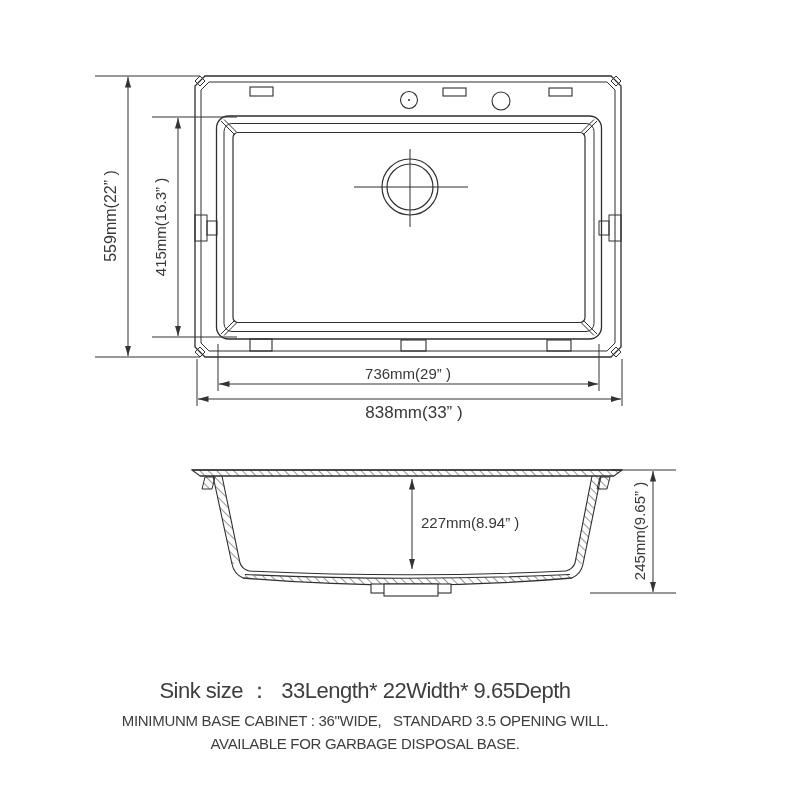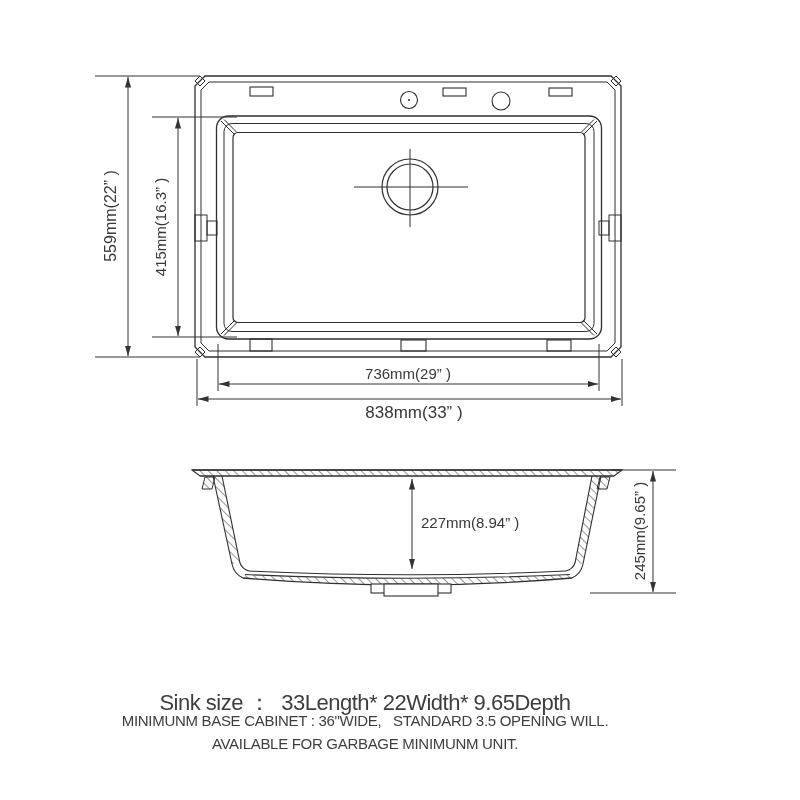--- a/index.html
+++ b/index.html
@@ -4,21 +4,21 @@
 <style>
   html,body{margin:0;padding:0;background:#fff;}
   .canvas{position:relative;width:800px;height:800px;background:#ffffff;overflow:hidden;
           font-family:"Liberation Sans", sans-serif;}
   svg{position:absolute;left:0;top:0;}
   svg text{font-family:"Liberation Sans", sans-serif;fill:#383838;}
   .dim-label{font-size:15px;}
   .dim-label-lg{font-size:17px;}
   .dim-label-md{font-size:16px;}
   .footer-line{position:absolute;left:2px;width:726px;text-align:center;color:#3e3e3e;white-space:pre;}
-  .footer-size{top:676px;font-size:22px;letter-spacing:-0.5px;margin-top:12px;}
+  .footer-size{top:676px;font-size:22px;letter-spacing:-0.5px;}
   .footer-note1{top:712px;font-size:15px;letter-spacing:-0.3px;}
   .footer-note2{top:735px;font-size:15px;letter-spacing:-0.3px;}
 </style>
 </head>
 <body>
 
 <div class="canvas">
 <svg width="800" height="800" viewBox="0 0 800 800">
   <defs>
     <marker id="arr" markerUnits="userSpaceOnUse" markerWidth="11" markerHeight="8" refX="10.5" refY="3.5" orient="auto-start-reverse">
@@ -171,14 +171,14 @@
     </g>
     <g stroke="none" fill="#383838">
       <text class="dim-label" x="421" y="528">227mm(8.94” )</text>
       <text class="dim-label" transform="translate(645,531) rotate(-90)" text-anchor="middle">245mm(9.65” )</text>
     </g>
   </g>
 </svg>
 
 <div class="footer-line footer-size">Sink size ：  33Length* 22Width* 9.65Depth</div>
 <div class="footer-line footer-note1">MINIMUNM BASE CABINET : 36"WIDE,   STANDARD 3.5 OPENING WILL.</div>
-<div class="footer-line footer-note2">AVAILABLE FOR GARBAGE MINIMUNM UNIT.</div>
+<div class="footer-line footer-note2">AVAILABLE FOR GARBAGE DISPOSAL BASE.</div>
 </div>
 
 </body></html>

